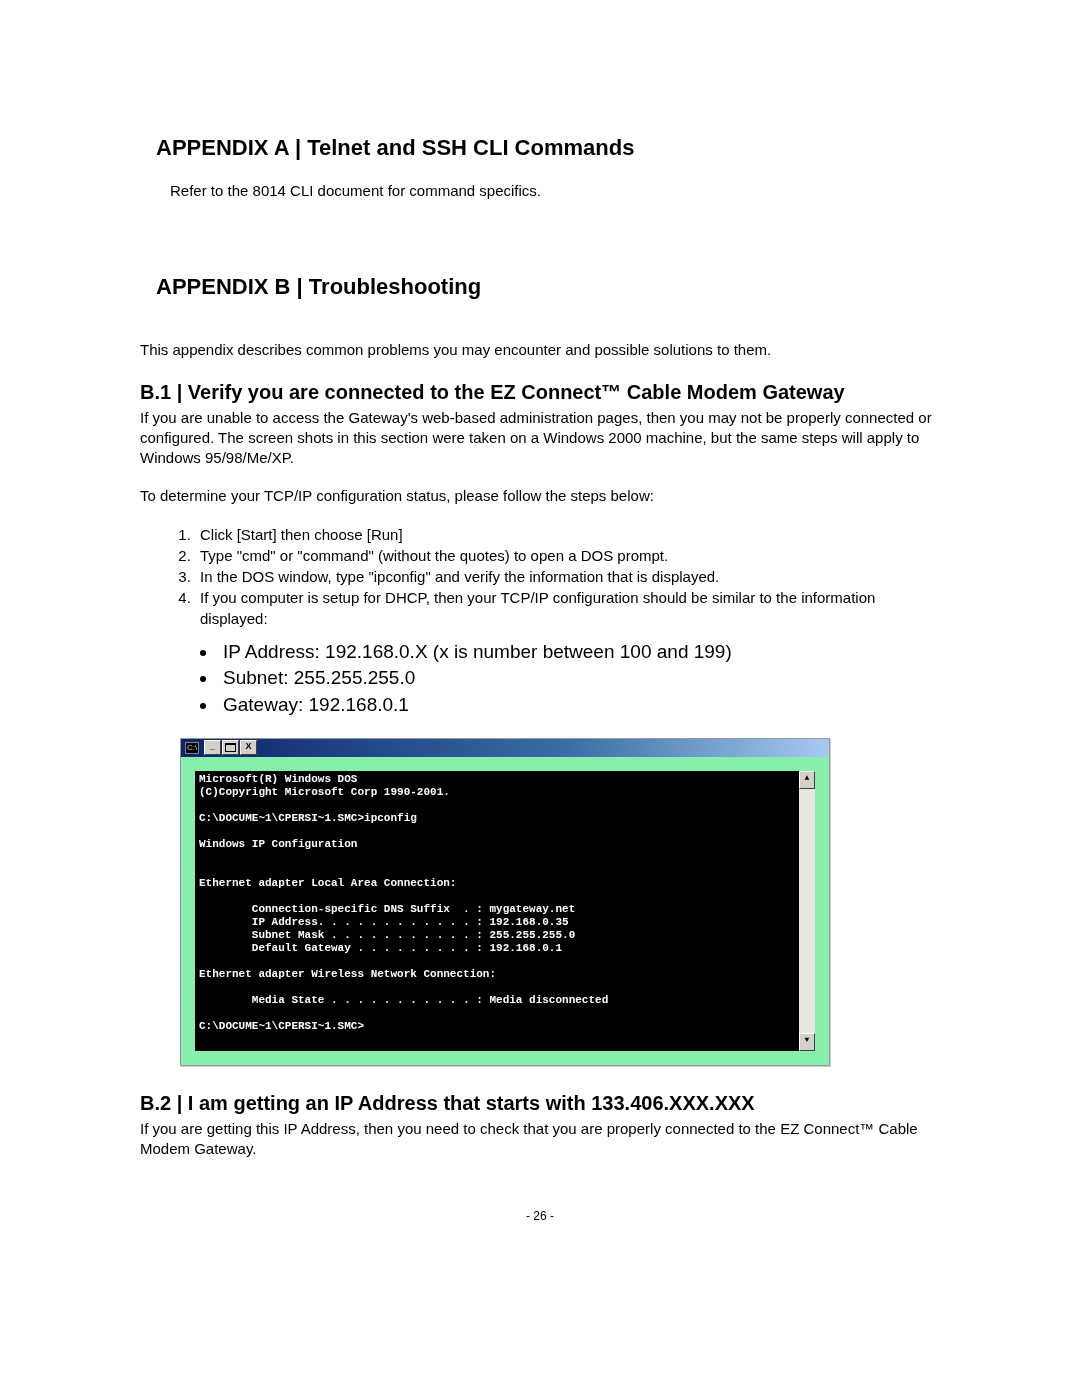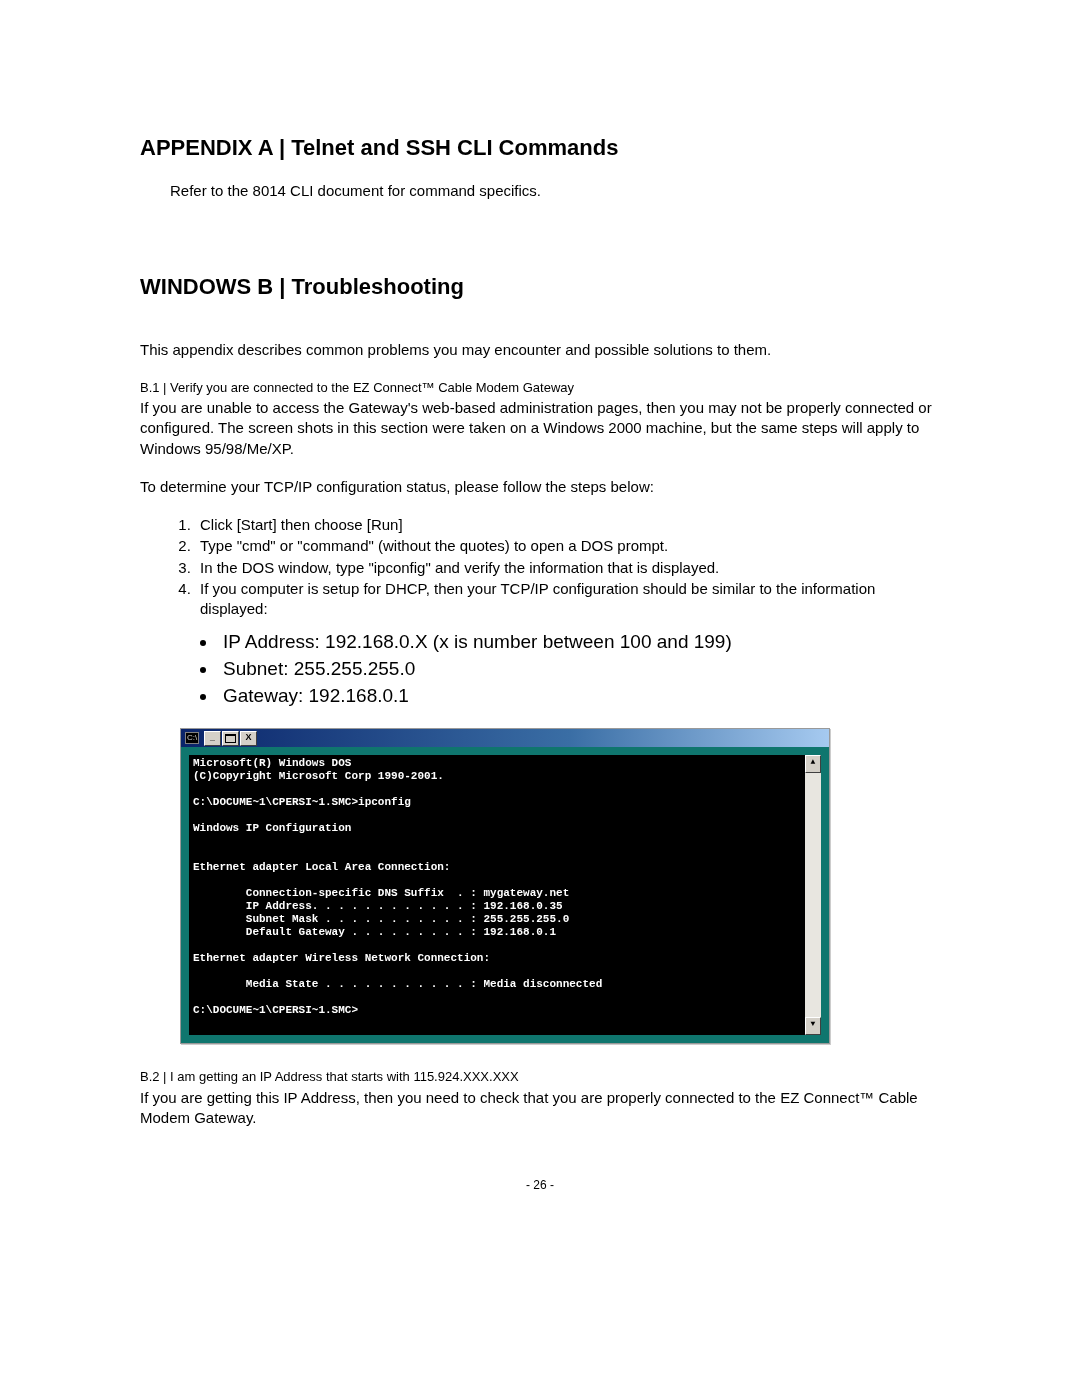--- a/index.html
+++ b/index.html
@@ -9,36 +9,36 @@
     font-family: Verdana, Geneva, sans-serif;
     color: #000;
     width: 1080px;
   }
   .page {
     padding: 135px 140px 60px 140px;
   }
   h1 {
     font-size: 22px;
     font-weight: bold;
-    margin: 0 0 20px 0;
+    margin: 0 0 20px 16px;
     font-family: Verdana, Geneva, sans-serif;
   }
   .indent {
     margin-left: 30px;
     margin-top: 16px;
   }
   p {
     font-size: 15px;
     line-height: 1.35;
     margin: 0 0 18px 0;
     font-family: Verdana, Geneva, sans-serif;
   }
   .section-sub {
-    font-size: 13px;
-    font-weight: normal;
+    font-size: 20px;
+    font-weight: bold;
     margin: 0 0 2px 0;
   }
   ol {
     font-size: 15px;
     line-height: 1.35;
     margin: 16px 0 10px 0;
     padding-left: 55px;
   }
   ol li {
     padding-left: 5px;
@@ -111,22 +111,22 @@
   }
   .cmd-btn.max::before{
     content:'';
     position:absolute;
     left:2px;top:2px;right:2px;bottom:2px;
     border:1px solid #000;
     border-top-width:2px;
   }
   .cmd-body-wrap{
     display:flex;
-    background:#0f766e;
-    padding:8px;
+    background:#86efac;
+    padding:14px;
   }
   .cmd-body{
     flex:1;
     background:#000;
     color:#fff;
     font-size:11px;
     line-height:13px;
     padding:2px 4px 2px 4px;
     height:276px;
     white-space:pre;
@@ -155,21 +155,21 @@
 </head>
 <body>
 
 <div class="page">
 
   <h1>APPENDIX A | Telnet and SSH CLI Commands</h1>
   <p class="indent">Refer to the 8014 CLI document for command specifics.</p>
 
   <div class="gap-big"></div>
 
-  <h1>WINDOWS B | Troubleshooting</h1>
+  <h1>APPENDIX B | Troubleshooting</h1>
   <div class="gap-med"></div>
   <p>This appendix describes common problems you may encounter and possible solutions to them.</p>
 
   <p class="section-sub">B.1 | Verify you are connected to the EZ Connect™ Cable Modem Gateway</p>
   <p>If you are unable to access the Gateway's web-based administration pages, then you may not be properly connected or configured. The screen shots in this section were taken on a Windows 2000 machine, but the same steps will apply to Windows 95/98/Me/XP.</p>
 
   <p>To determine your TCP/IP configuration status, please follow the steps below:</p>
 
   <ol>
     <li>Click [Start] then choose [Run]</li>
@@ -214,17 +214,17 @@
 C:\DOCUME~1\CPERSI~1.SMC&gt;</div>
       <div class="cmd-scroll">
         <div class="sb-btn">▲</div>
         <div class="sb-track"></div>
         <div class="sb-btn">▼</div>
       </div>
     </div>
   </div>
 
 
-  <p class="section-sub">B.2 | I am getting an IP Address that starts with 115.924.XXX.XXX</p>
+  <p class="section-sub">B.2 | I am getting an IP Address that starts with 133.406.XXX.XXX</p>
   <p>If you are getting this IP Address, then you need to check that you are properly connected to the EZ Connect™ Cable Modem Gateway.</p>
 
   <div class="page-num">- 26 -</div>
 </div>
 
 </body></html>

